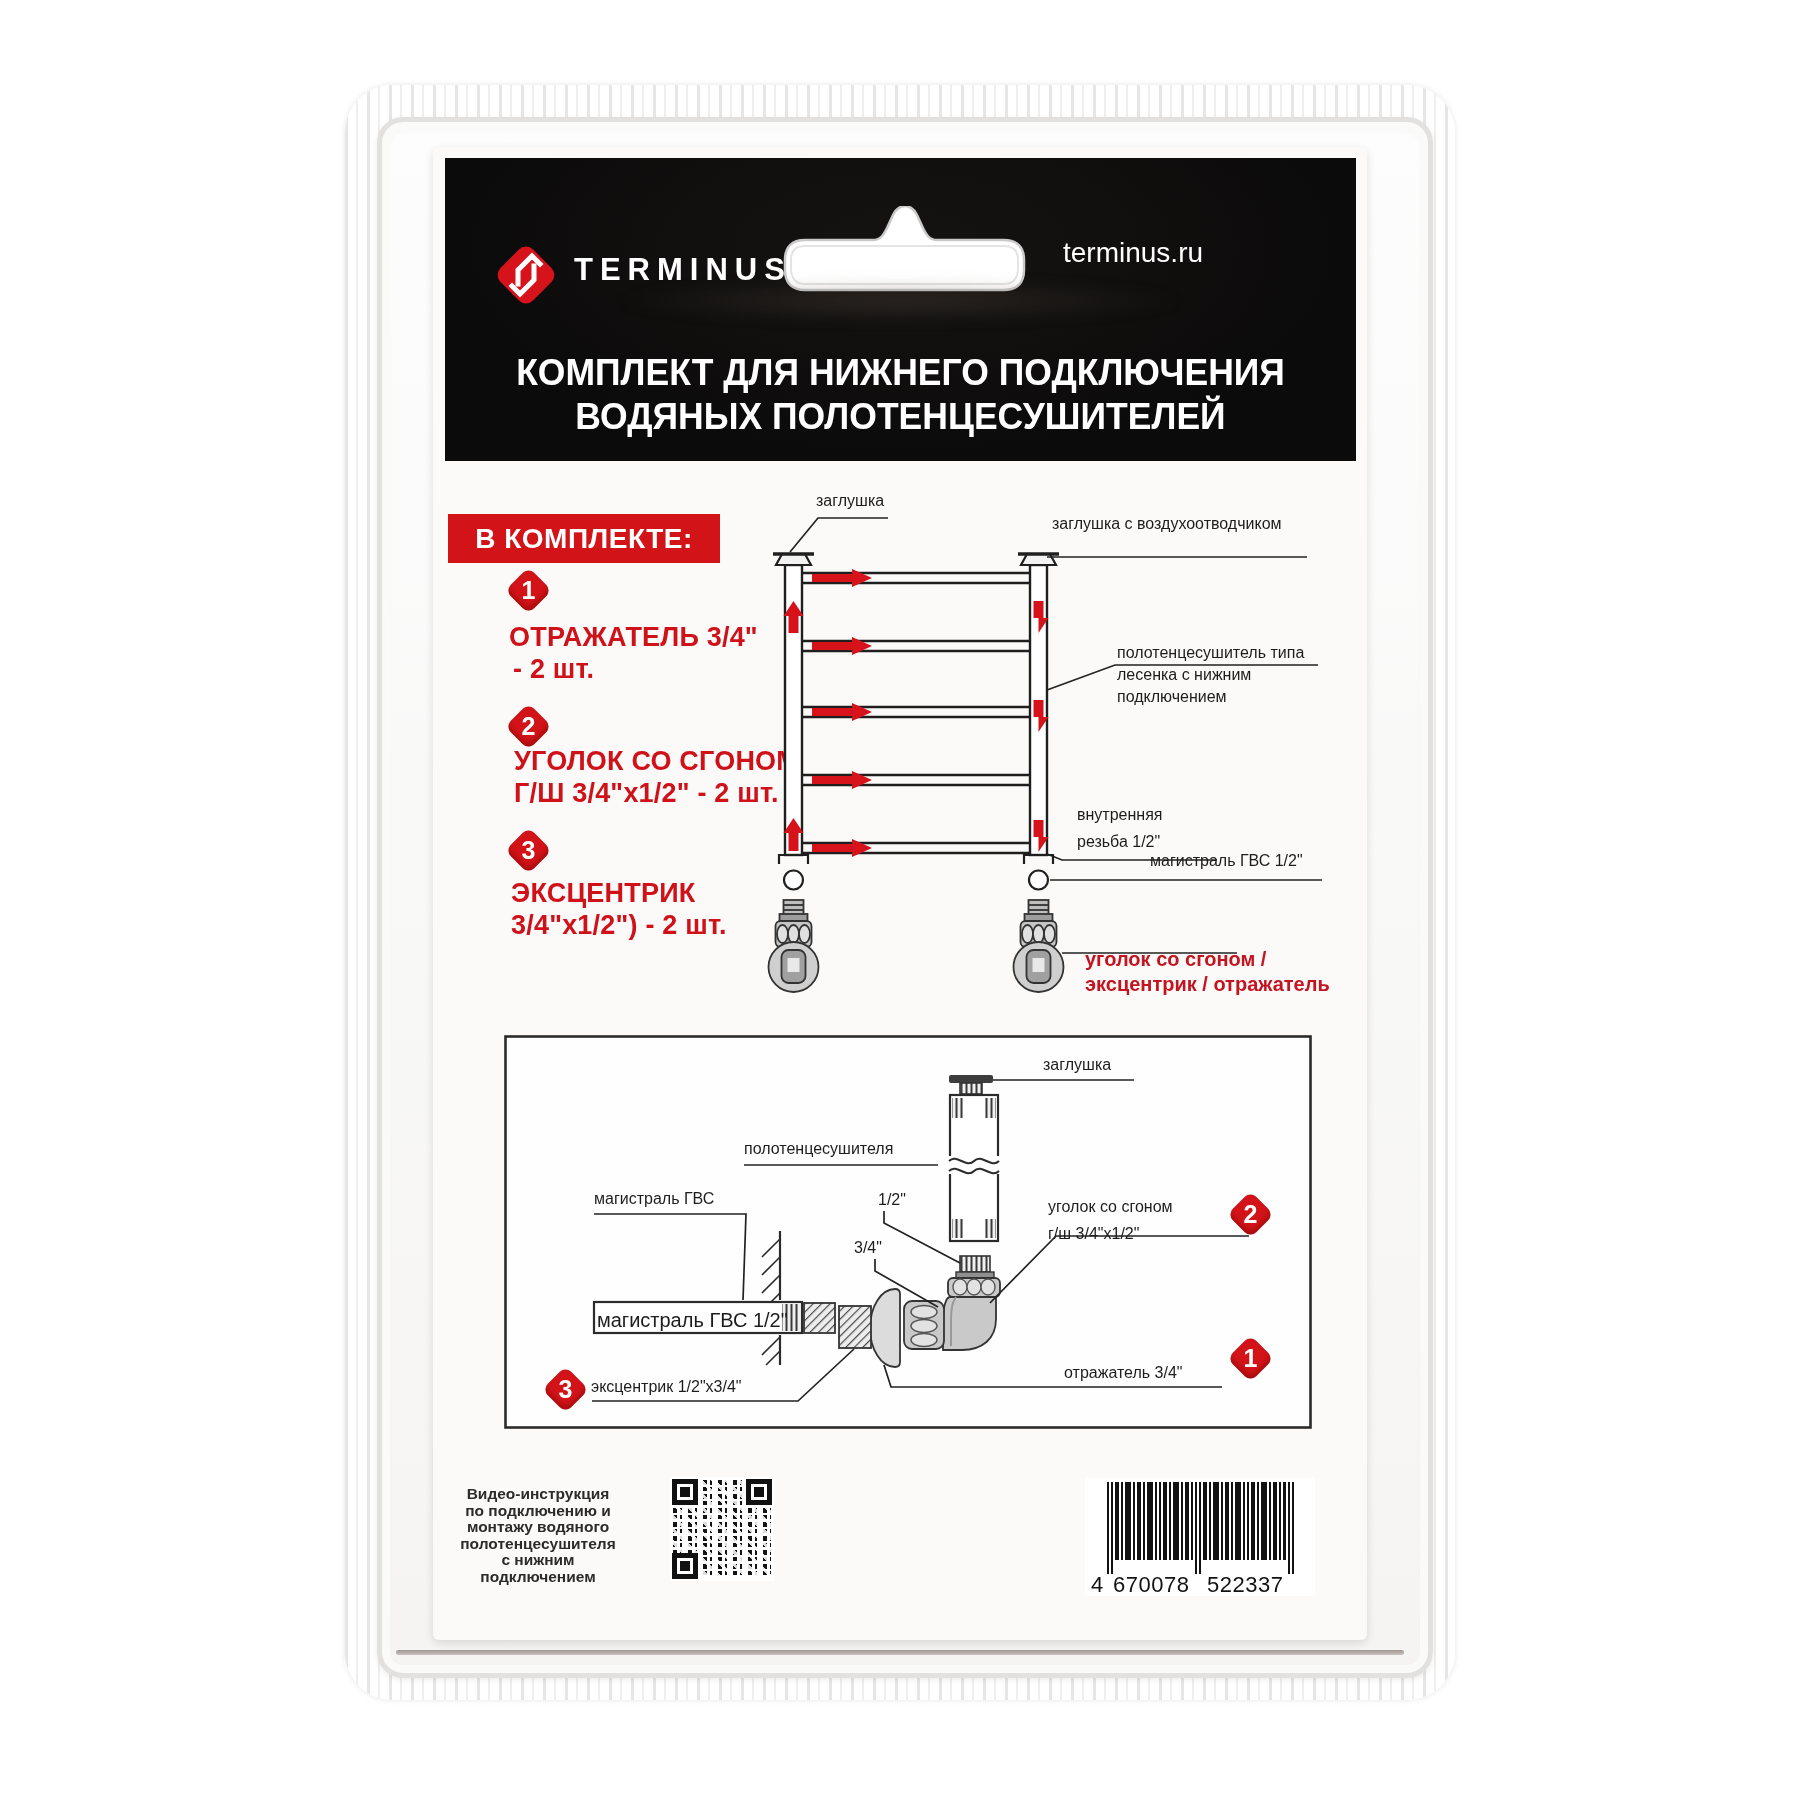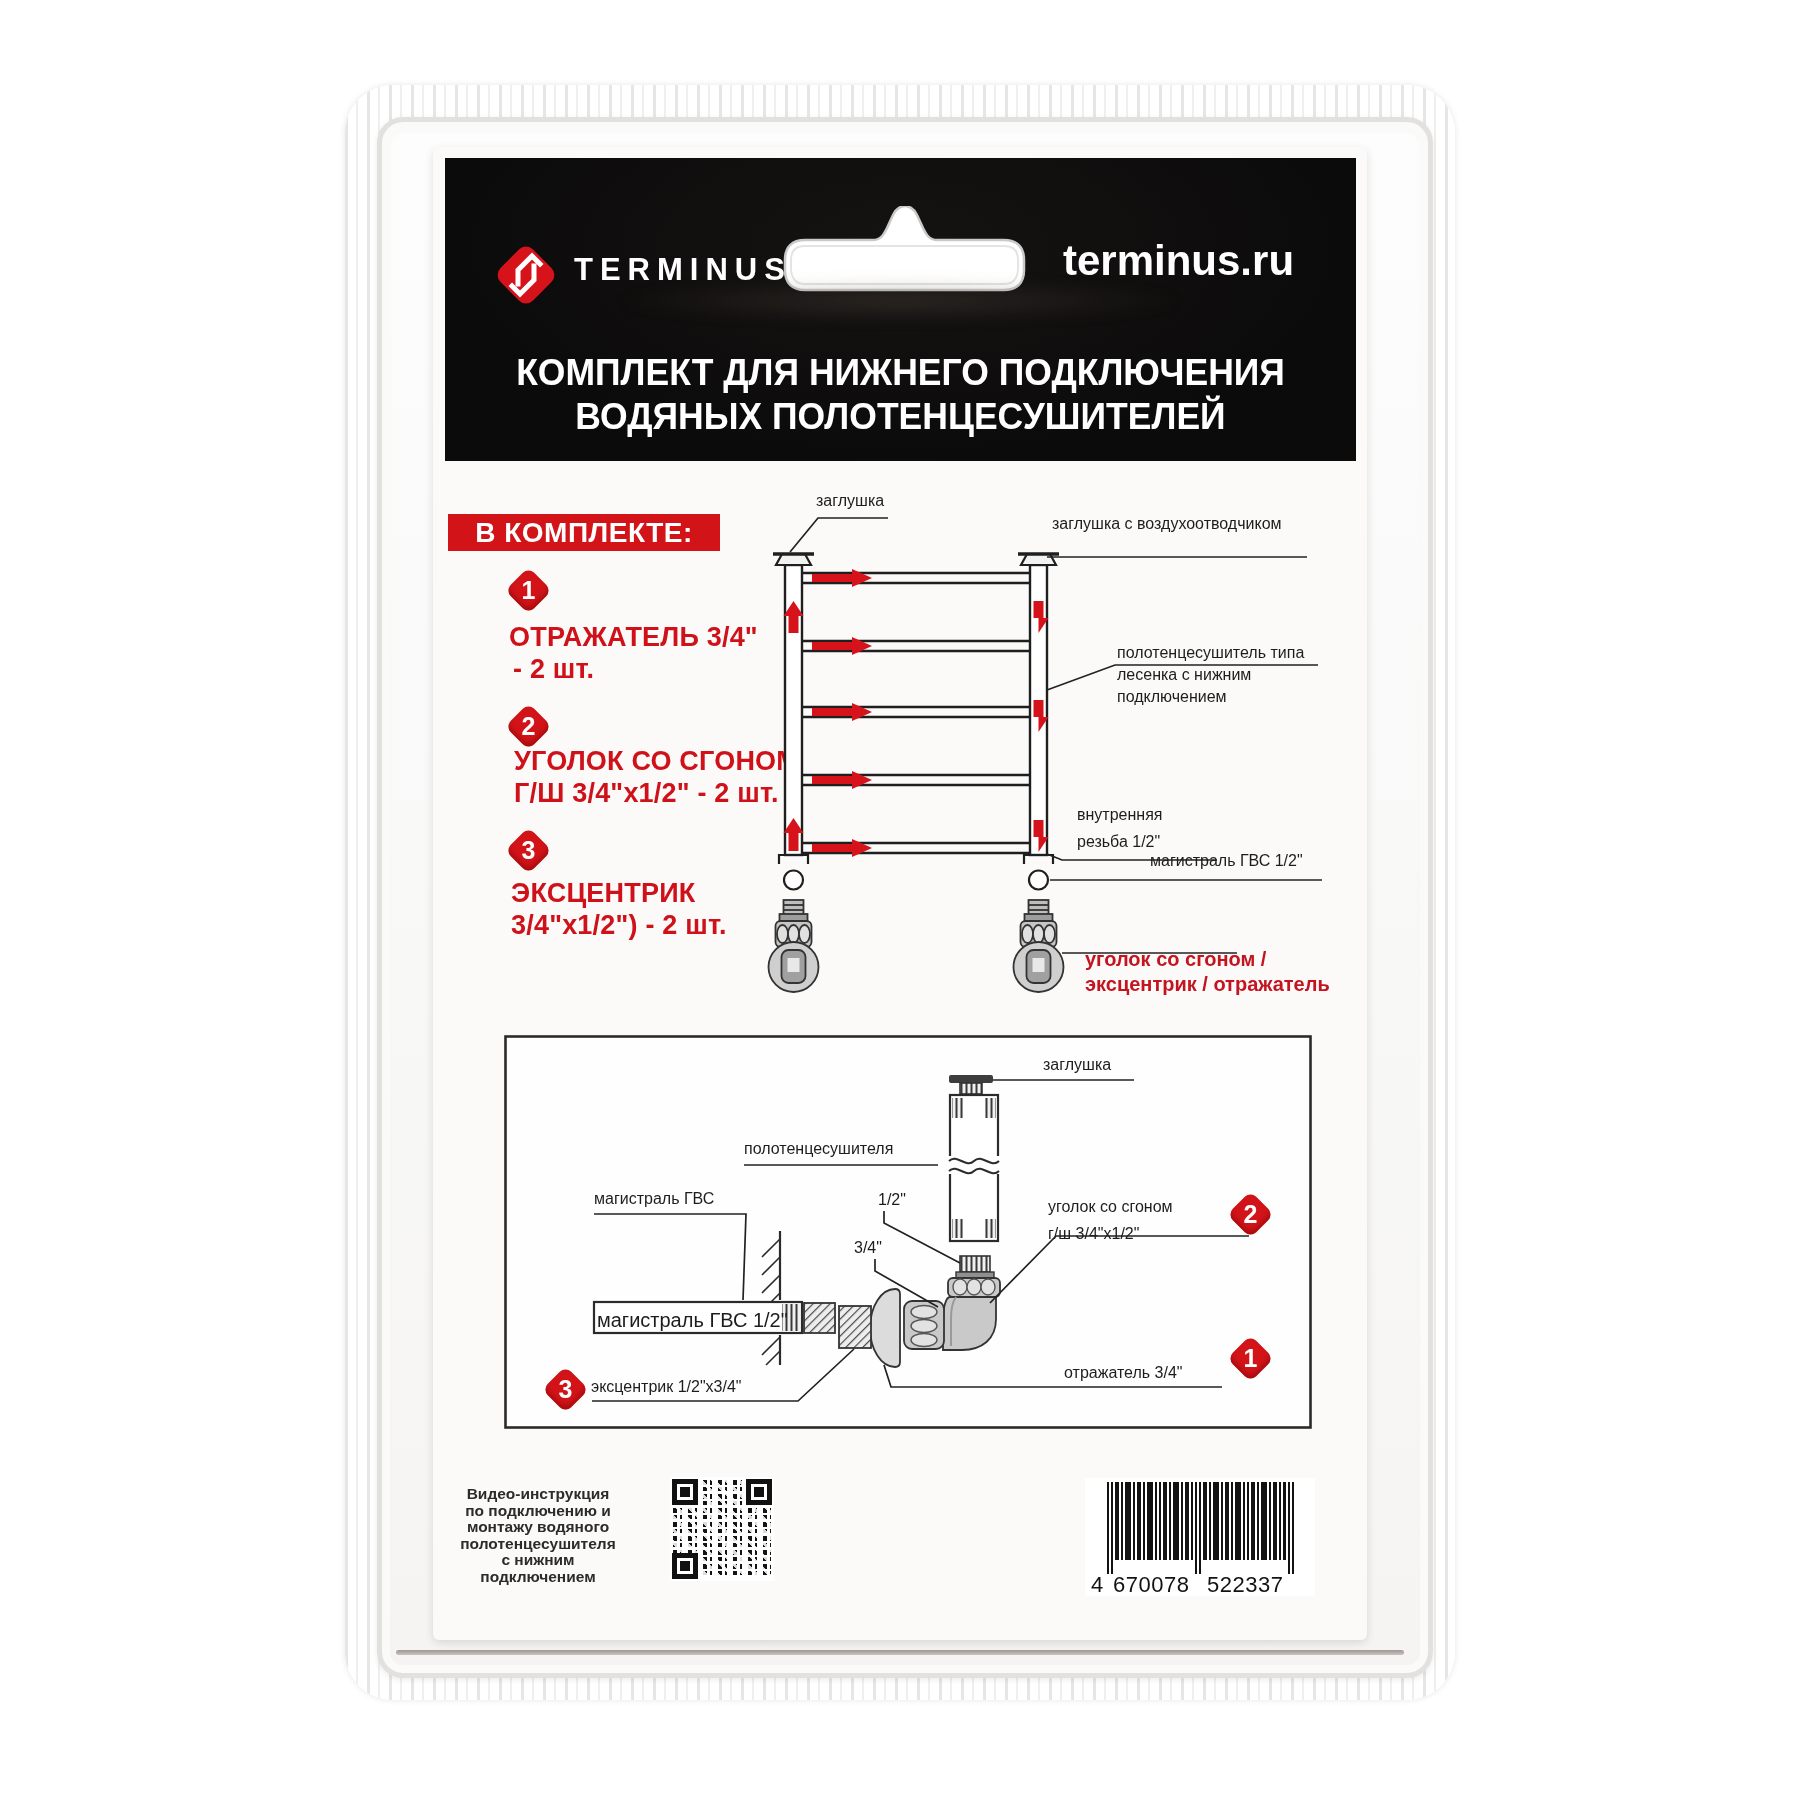--- a/index.html
+++ b/index.html
@@ -18,27 +18,27 @@
   .card{position:absolute;left:433px;top:147px;width:934px;height:1493px;background:#fbfaf9;
     border-radius:6px;box-shadow:0 3px 10px rgba(0,0,0,.12);}
   .card-edge-line{position:absolute;left:396px;top:1650px;width:1008px;height:5px;border-radius:3px;
     background:linear-gradient(180deg,#5b4a47,#a89a97);opacity:.55;}
   
   .black-band{position:absolute;left:445px;top:158px;width:911px;height:303px;
     background:radial-gradient(ellipse at 50% 30%, #151312 0%, #0c0b0b 70%);}
   .brand{position:absolute;left:574px;top:252px;color:#fff;font-weight:700;font-size:31px;
     letter-spacing:7px;white-space:nowrap;}
   .brand sup{font-size:11px;letter-spacing:0;}
-  .site{position:absolute;left:1063px;top:237px;color:#fff;font-weight:700;font-size:42px;white-space:nowrap;}
+  .site{position:absolute;left:1063px;top:237px;color:#fff;font-weight:400;font-size:28px;white-space:nowrap;}
   .ghost{position:absolute;left:610px;top:280px;width:580px;height:42px;
     background:radial-gradient(ellipse at center,rgba(95,82,70,.34),rgba(0,0,0,0) 70%);filter:blur(7px);}
   .title{position:absolute;left:445px;width:911px;text-align:center;color:#fff;font-weight:700;
     font-size:37px;transform:scaleX(.96);white-space:nowrap;}
   
-  .red-band{position:absolute;left:448px;top:514px;width:272px;height:37px;background:#d21419;
+  .red-band{position:absolute;left:448px;top:514px;width:272px;height:49px;background:#d21419;
     display:flex;align-items:center;justify-content:center;color:#fff;font-weight:700;font-size:28px;letter-spacing:.5px;}
   .kit-line{position:absolute;color:#cf1119;font-weight:700;font-size:27px;white-space:nowrap;letter-spacing:.2px;}
   .dmd{position:absolute;width:33px;height:33px;background:#d21419;border-radius:8px;transform:rotate(45deg);
        box-shadow:inset -3px -3px 5px rgba(120,0,0,.45);}
   .dmd span{position:absolute;inset:0;display:flex;align-items:center;justify-content:center;
        transform:rotate(-45deg);color:#fff;font-weight:700;font-size:25px;}
   
   .lbl{position:absolute;font-weight:400;font-size:16px;color:#1d1d1d;white-space:nowrap;}
   .lbl.sm{font-size:20px;}
   .lbl.red{color:#c41420;font-size:20px;font-weight:bold;}

